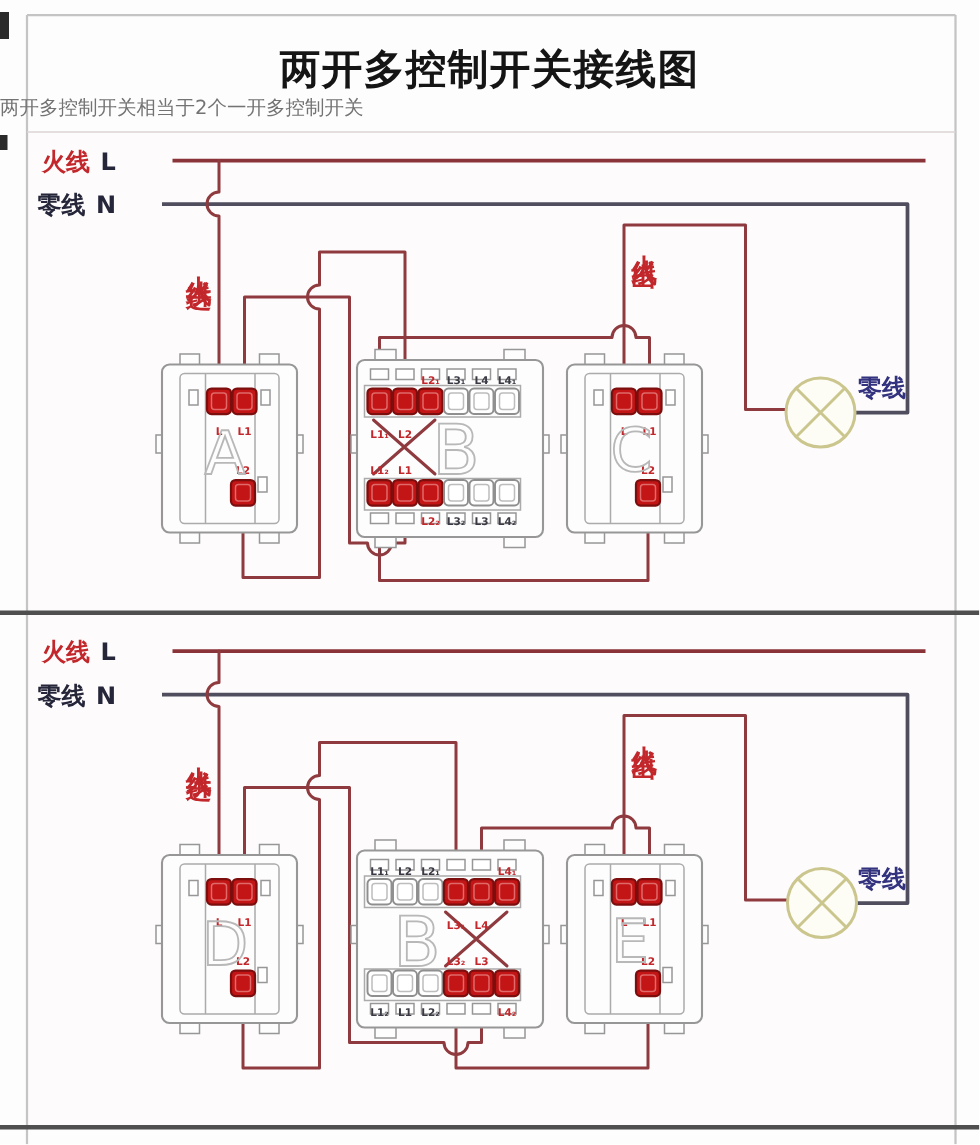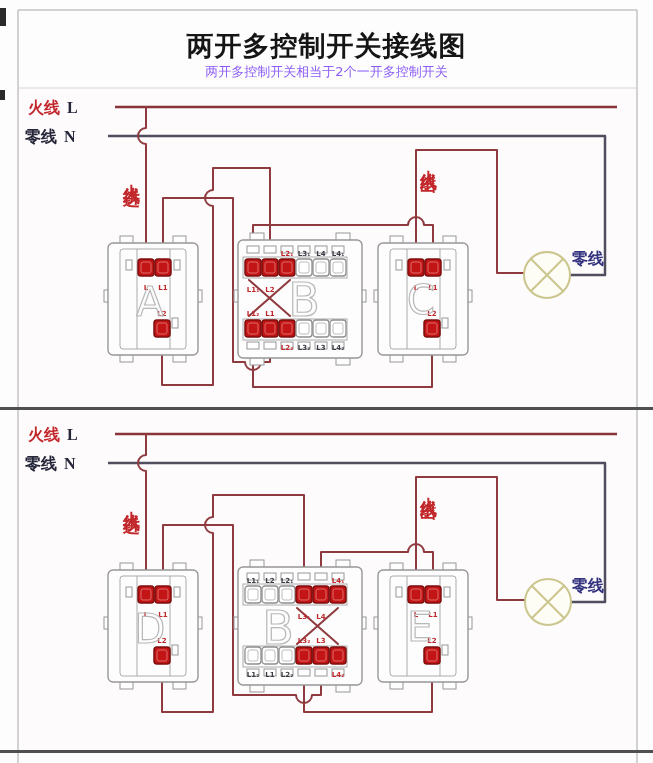--- a/index.html
+++ b/index.html
@@ -1,22 +1,22 @@
 <!DOCTYPE html>
 <html><head>
 <meta charset="utf-8">
 <style>
   html,body{margin:0;padding:0;background:#fff;}
   .stage{position:relative;width:653px;height:763px;background:#fdfdfd;overflow:hidden;
          font-family:"DejaVu Sans",sans-serif;}
   .title{position:absolute;top:28px;left:0;width:100%;text-align:center;
          font-size:27px;font-weight:bold;color:#151515;letter-spacing:1px;}
-  .subtitle{position:absolute;top:63px;left:0;width:100%;text-align:center;
-         font-size:13px;color:#8b5cf6;}
-  .wlabel{position:absolute;font-size:16px;font-weight:bold;white-space:nowrap;font-family:Liberation Serif, serif;}
+  .subtitle{position:absolute;top:63px;left:0;width:100%;text-align:left;
+         font-size:13px;color:#737373;}
+  .wlabel{position:absolute;font-size:16px;font-weight:bold;white-space:nowrap;}
   .wlabel .zh-red{color:#c2272b;}
   .wlabel .zh-dark{color:#26263a;margin-left:7px;}
   .wlabel .zh-navy{color:#26263a;}
   .vlabel{position:absolute;writing-mode:vertical-rl;text-orientation:upright;
           font-size:17px;font-weight:bold;color:#c2272b;letter-spacing:3px;line-height:1;}
   .nlabel{position:absolute;font-size:16px;font-weight:bold;color:#32327e;}
   svg{position:absolute;top:0;left:0;}
   .wire{stroke:#8f3a3e;stroke-width:2;fill:none;stroke-linejoin:round;stroke-linecap:round;}
   .wireL{stroke:#8a3338;stroke-width:2.5;fill:none;}
   .wireN{stroke:#4f4d5e;stroke-width:2.5;fill:none;stroke-linejoin:round;}

